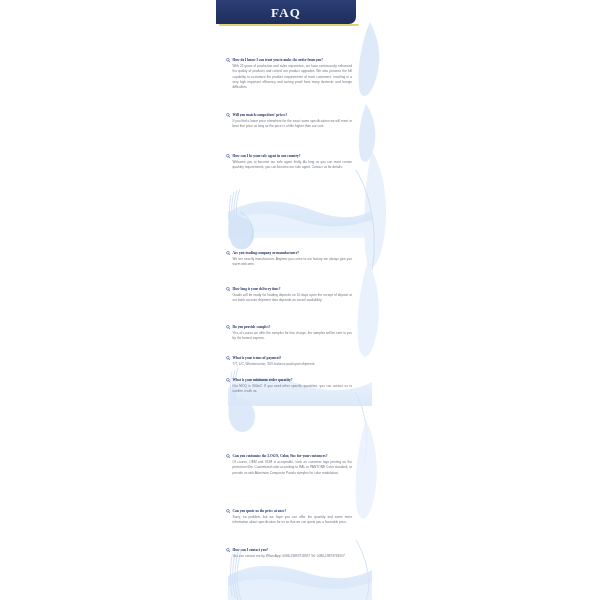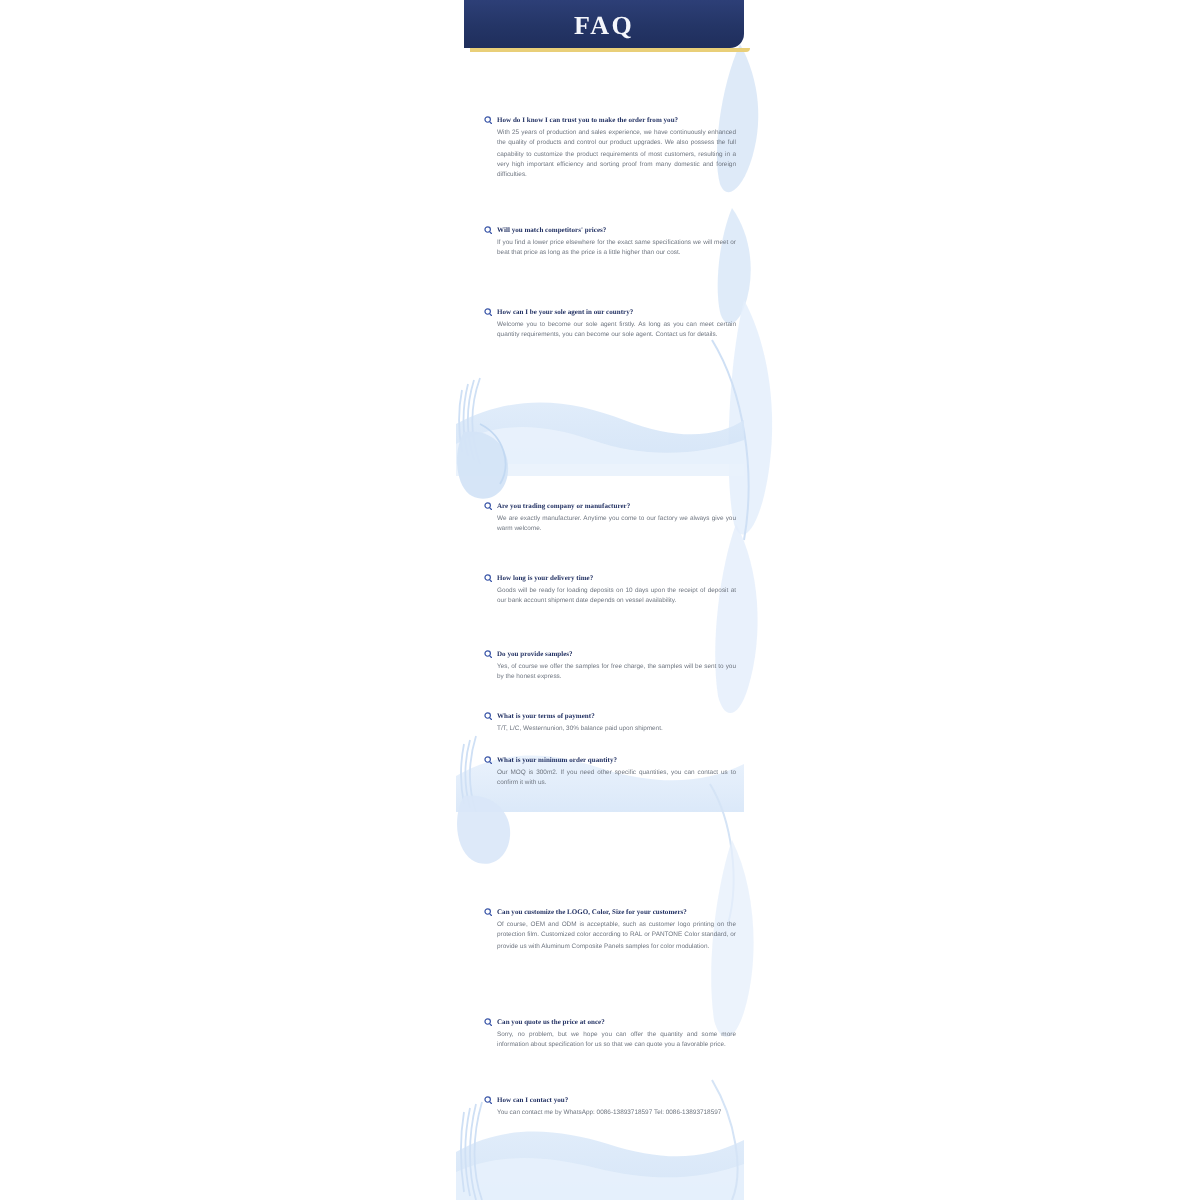--- a/index.html
+++ b/index.html
@@ -14,21 +14,21 @@
     position:absolute;inset:0;
     width:600px;height:600px;
     overflow:hidden;
   }
   
   .decor{position:absolute;inset:0;width:600px;height:600px;pointer-events:none;}
 
   
   .column{
     position:absolute;
-    left:232px;top:0;
+    left:216px;top:0;
     width:145px;height:568px;
   }
   
   .banner-wrap{
     position:relative;
     width:145px;height:28px;
   }
   .banner{
     position:absolute;left:0;top:0;
     width:140px;height:24px;

